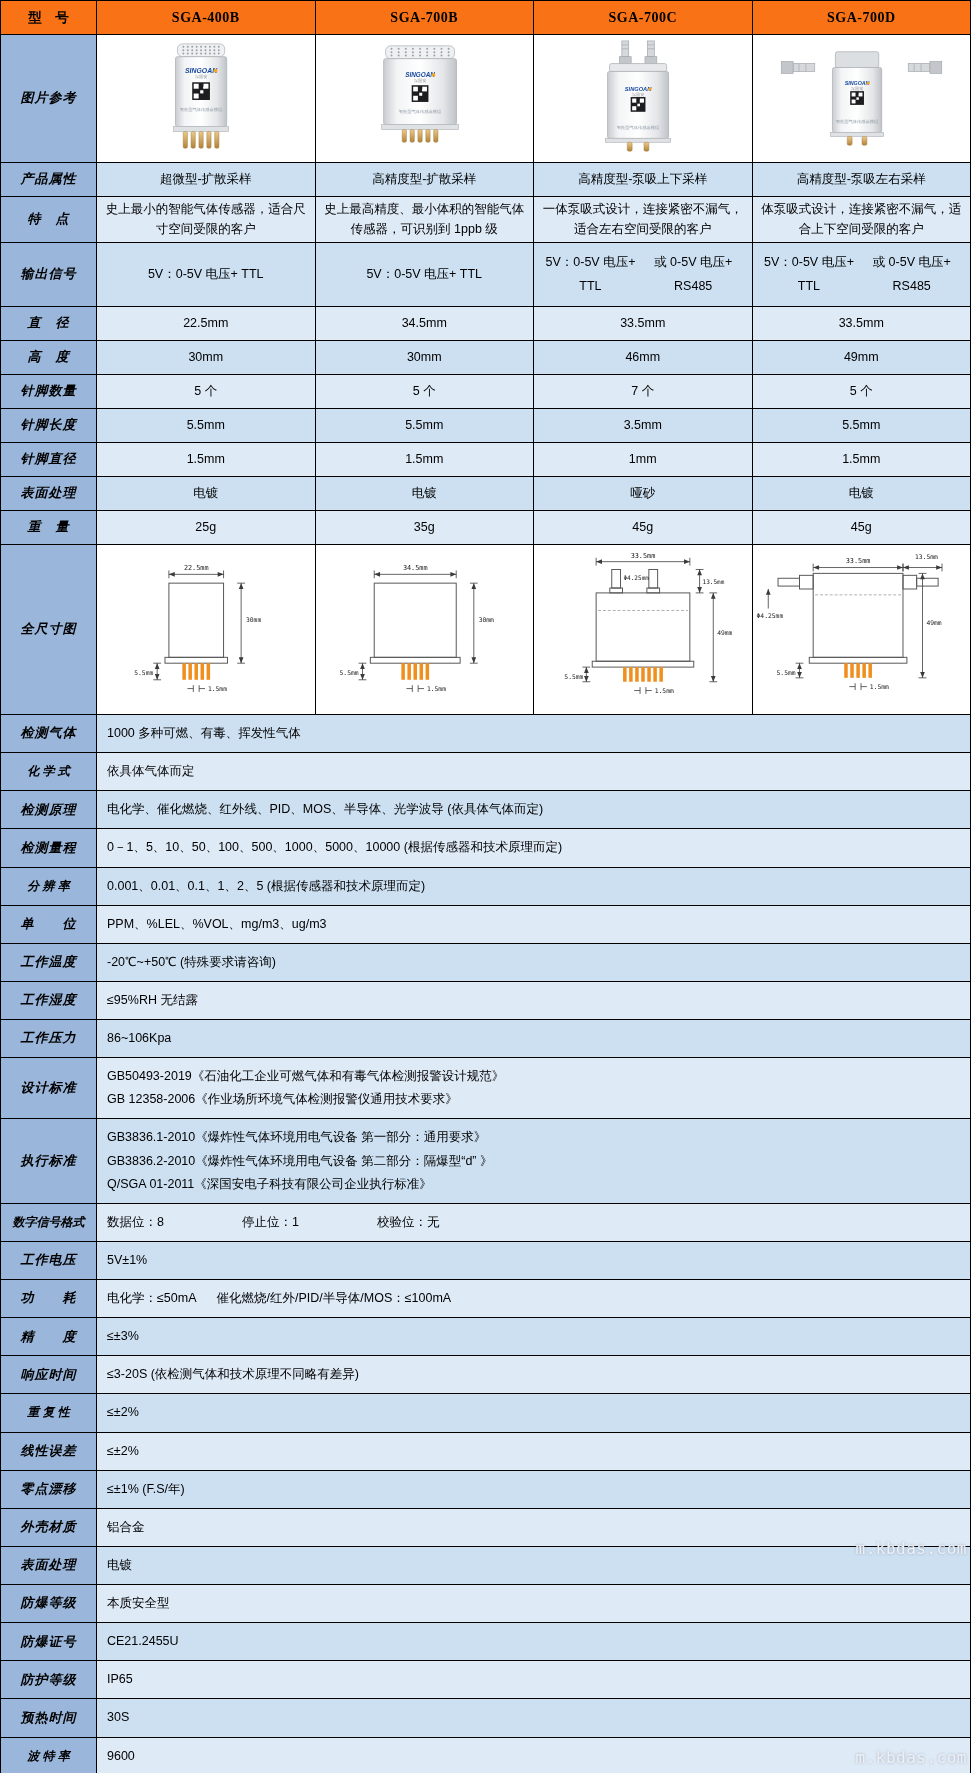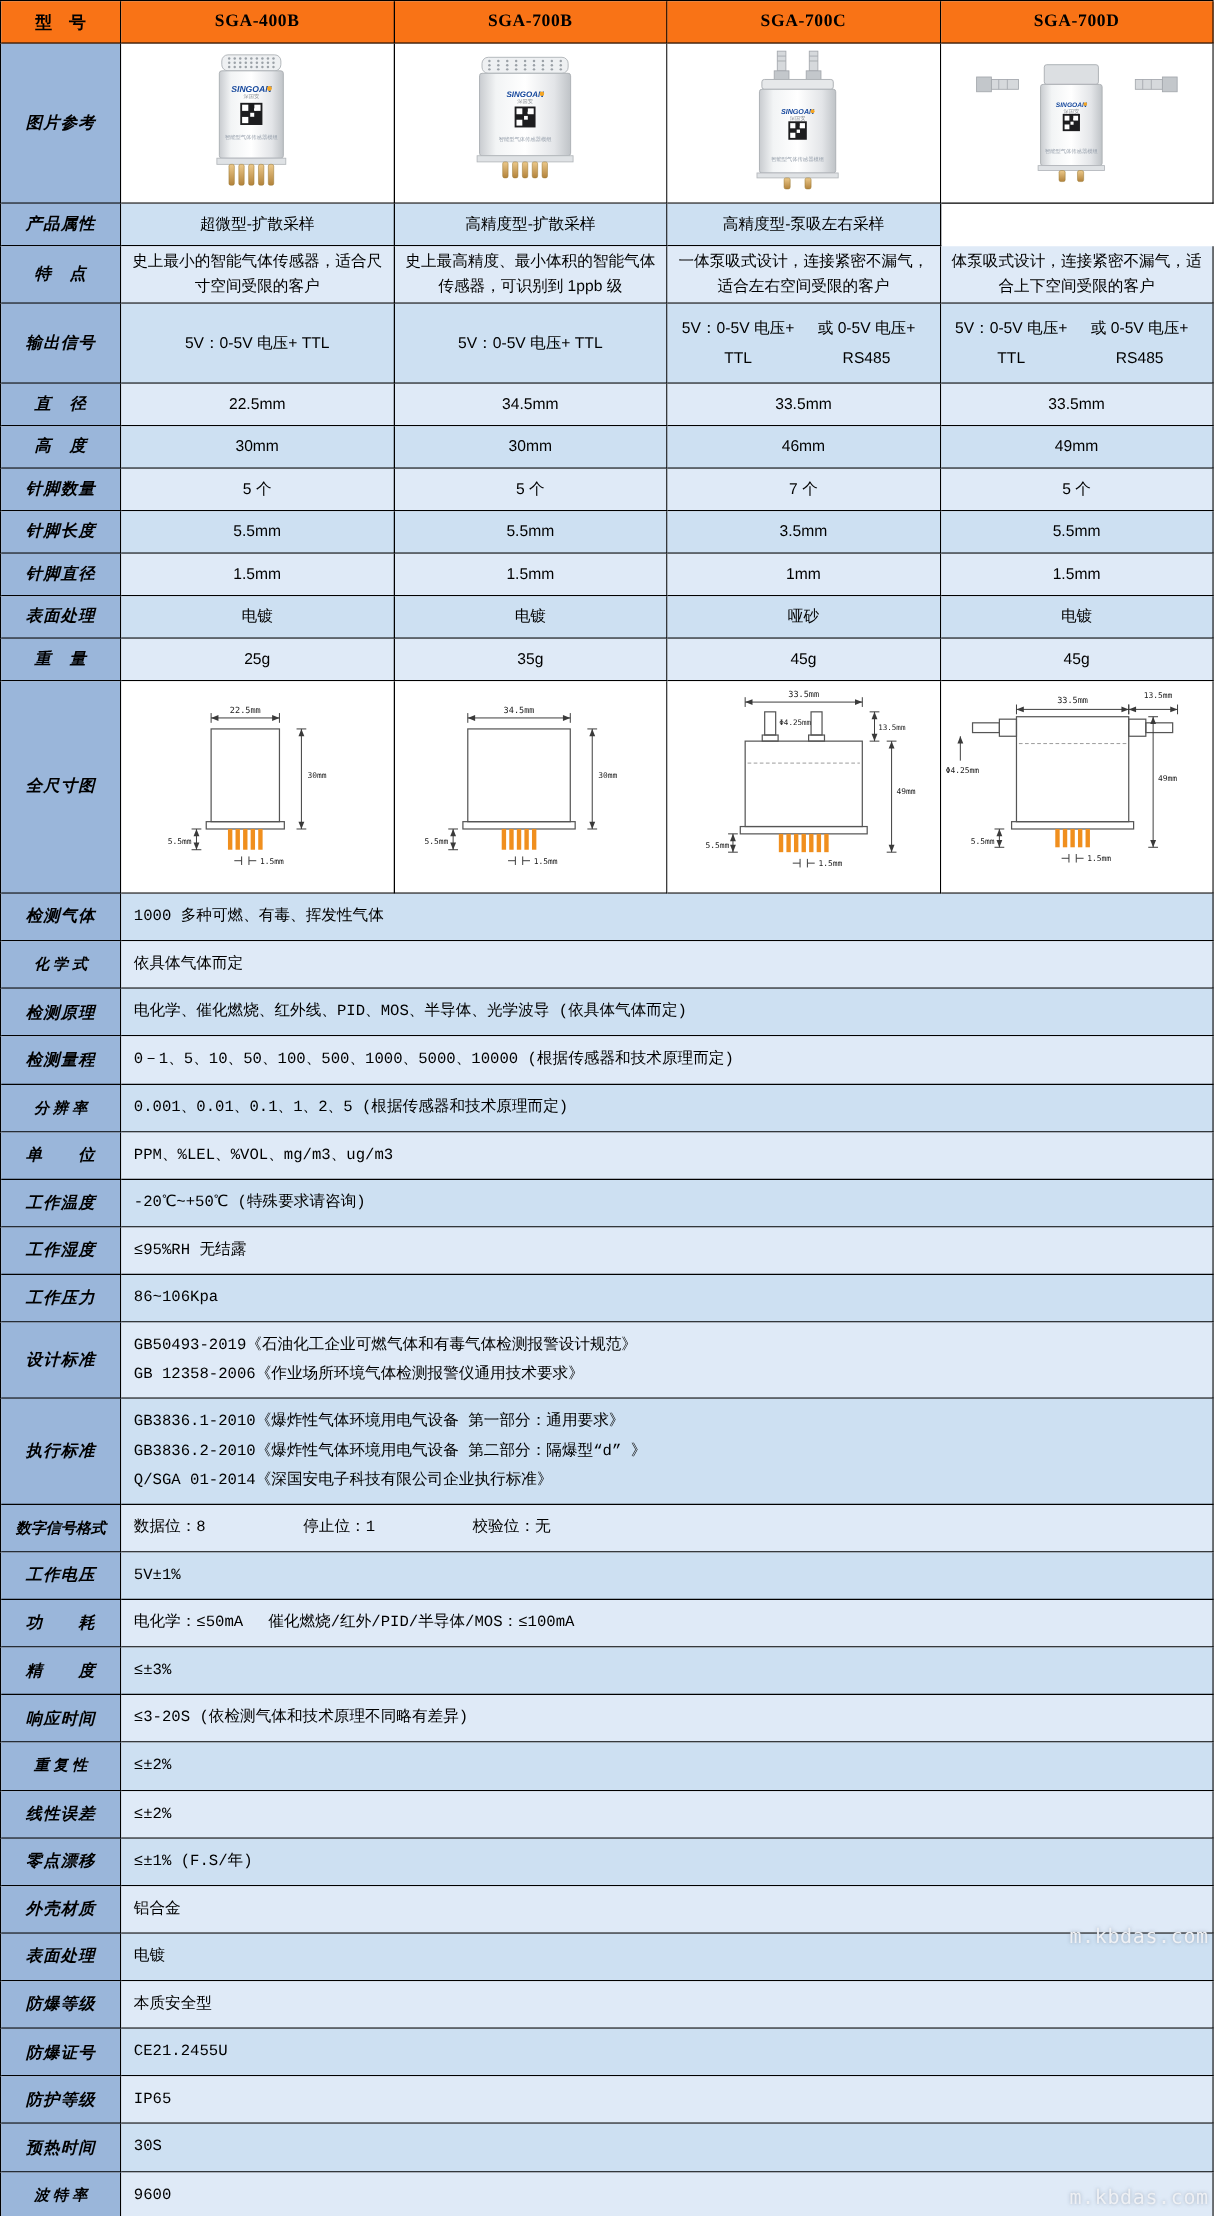--- a/index.html
+++ b/index.html
@@ -19,21 +19,21 @@
   .white-cell{background:#fff;padding:0;}
   .h-header{min-height:34px;}
   .h-photo{min-height:128px;}
   .h-simple{min-height:34px;}
   .h-feat{min-height:46px;}
   .h-out{min-height:64px;}
   .h-dims{min-height:170px;}
   .h-spec{min-height:36px;}
   .feat-text{font-size:12.5px;line-height:1.55;}
   .out-line{display:block;font-size:12.5px;line-height:1.9;}
-  .spec-content{justify-content:flex-start;text-align:left;flex-direction:column;align-items:flex-start;padding:7px 10px;font-size:12.5px;line-height:1.85;font-family:Liberation Mono, monospace;}
+  .spec-content{justify-content:flex-start;text-align:left;flex-direction:column;align-items:flex-start;padding:7px 10px;font-size:12.5px;line-height:1.85;}
   .row-a .spec-content{background:#cde0f2;}
   .row-b .spec-content{background:#dfeaf7;}
   .seg-line{display:flex;gap:78px;}
   .seg-line.tight{gap:20px;}
   .photo-box,.dims-box{width:100%;height:100%;display:flex;align-items:center;justify-content:center;}
   svg{display:block;}
   .watermark{position:absolute;right:4px;font-size:16px;color:#eef0f4;text-shadow:0 0 3px rgba(110,120,140,.55);letter-spacing:.5px;font-family:"DejaVu Sans Mono",monospace;text-align:center;}
   .wm1{top:1538px;}
   .wm2{top:1747px;}
 </style>
@@ -261,20 +261,21 @@
               <rect x="95" y="102" width="5" height="9" rx="1.5" fill="url(#au3)" stroke="#96762f" stroke-width="0.4"></rect>
               <rect x="110" y="102" width="5" height="9" rx="1.5" fill="url(#au3)" stroke="#96762f" stroke-width="0.4"></rect>
             </svg>
           </div>
         </div>
       </div>
       <div class="grid-row row-a">
         <div class="cell label-cell h-simple">产品属性</div>
         <div class="cell val-cell val h-simple">超微型-扩散采样</div>
         <div class="cell val-cell val h-simple">高精度型-扩散采样</div>
+        <div class="cell val-cell val h-simple">高精度型-泵吸上下采样</div>
         <div class="cell val-cell val h-simple">高精度型-泵吸左右采样</div>
       </div>
       <div class="grid-row row-b">
         <div class="cell label-cell h-feat">特　点</div>
         <div class="cell val-cell val h-feat feat-text">史上最小的智能气体传感器，适合尺寸空间受限的客户</div>
         <div class="cell val-cell val h-feat feat-text">史上最高精度、最小体积的智能气体传感器，可识别到 1ppb 级</div>
         <div class="cell val-cell val h-feat feat-text">一体泵吸式设计，连接紧密不漏气，适合左右空间受限的客户</div>
         <div class="cell val-cell val h-feat feat-text">体泵吸式设计，连接紧密不漏气，适合上下空间受限的客户</div>
       </div>
       <div class="grid-row row-a">
@@ -577,21 +578,21 @@
         <div class="cell spec-content h-spec">
           <div class="">GB50493-2019《石油化工企业可燃气体和有毒气体检测报警设计规范》</div>
           <div class="">GB 12358-2006《作业场所环境气体检测报警仪通用技术要求》</div>
         </div>
       </div>
       <div class="spec-row row-a">
         <div class="cell label-cell h-spec">执行标准</div>
         <div class="cell spec-content h-spec">
           <div class="">GB3836.1-2010《爆炸性气体环境用电气设备 第一部分：通用要求》</div>
           <div class="">GB3836.2-2010《爆炸性气体环境用电气设备 第二部分：隔爆型“d”  》</div>
-          <div class="">Q/SGA 01-2014《深国安电子科技有限公司企业执行标准》</div>
+          <div class="">Q/SGA 01-2011《深国安电子科技有限公司企业执行标准》</div>
         </div>
       </div>
       <div class="spec-row row-b">
         <div class="cell label-cell h-spec label-small">数字信号格式</div>
         <div class="cell spec-content h-spec">
           <div class="seg-line">
             <div class="">数据位：8</div>
             <div class="">停止位：1</div>
             <div class="">校验位：无</div>
           </div>

